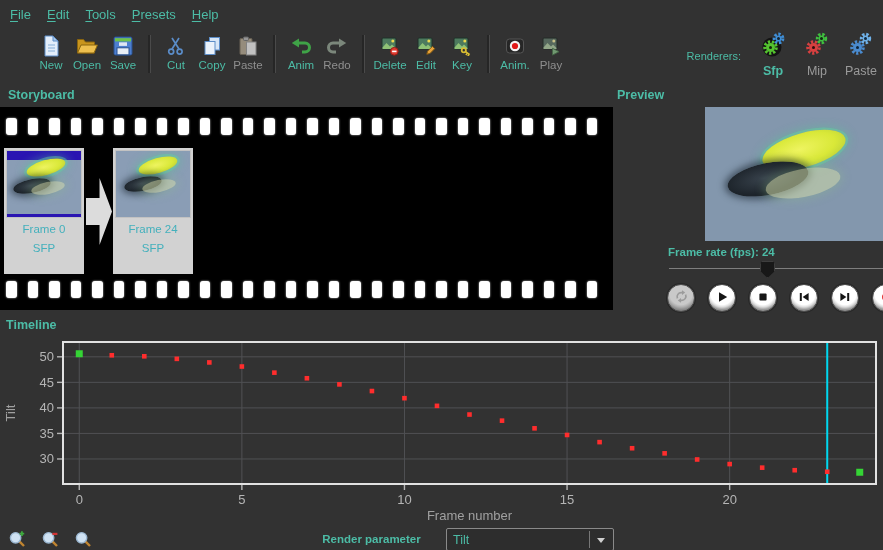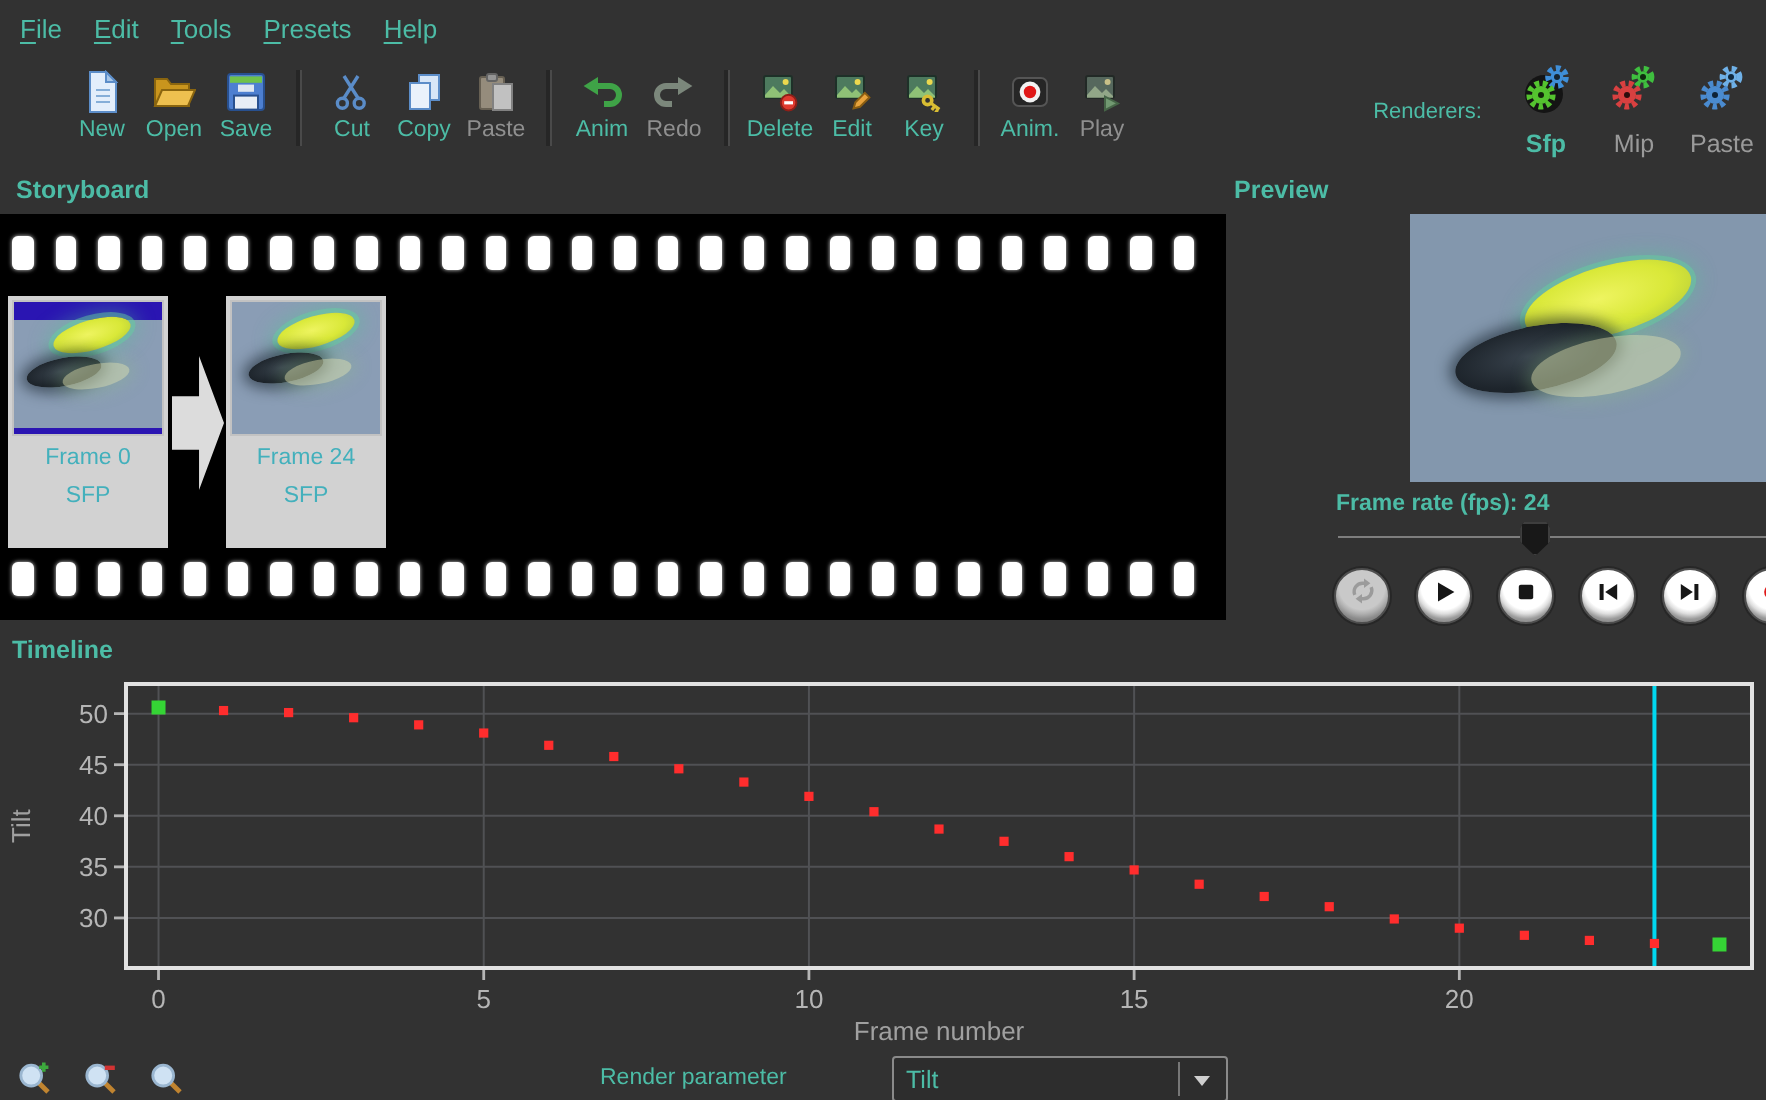--- a/index.html
+++ b/index.html
@@ -68,22 +68,22 @@
   .controls{position:absolute;left:2px;top:196px;display:flex;gap:13px;}
   .ctl-btn{width:26px;height:26px;border-radius:50%;box-shadow:0 0 0 1px #272727;border:1px solid #4e4e4e;
            background:radial-gradient(circle at 50% 32%,#ffffff 0 52%,#dedede 62%,#9a9a9a 74%,#6a6a6a 100%);
            display:flex;align-items:center;justify-content:center;}
   .ctl-btn.disabled{background:radial-gradient(circle at 50% 32%,#c9c9c9 0 52%,#b0b0b0 62%,#8b8b8b 74%,#646464 100%);}
   
   .chart-wrap{position:absolute;left:0;top:336px;width:883px;height:192px;}
   #chart-svg text{font-family:"Liberation Sans",sans-serif;}
   
   .zoom-tools{position:absolute;left:8px;top:530px;display:flex;gap:15px;align-items:center;}
-  .render-param-label{position:absolute;left:300px;top:533px;width:143px;text-align:left;
-                      font-size:11.5px;font-weight:normal;color:#4cbca6;}
+  .render-param-label{position:absolute;left:300px;top:533px;width:143px;text-align:center;
+                      font-size:11.5px;font-weight:bold;color:#4cbca6;}
   .combo{position:absolute;left:446px;top:528px;width:166px;height:21px;background:#2d2d2d;
          border:1px solid #8a8a8a;border-radius:2px;display:flex;align-items:center;}
   .combo-value{flex:1;padding-left:6px;font-size:12.5px;color:#4cbca6;}
   .combo-arrow{width:22px;height:17px;margin-right:1px;border-left:1px solid #777;
                display:flex;align-items:center;justify-content:center;}
   .combo-arrow::after{content:"";border:4.5px solid transparent;border-top:5.5px solid #cfcfcf;margin-top:5px;}
 </style>
 </head>
 <body>
 

